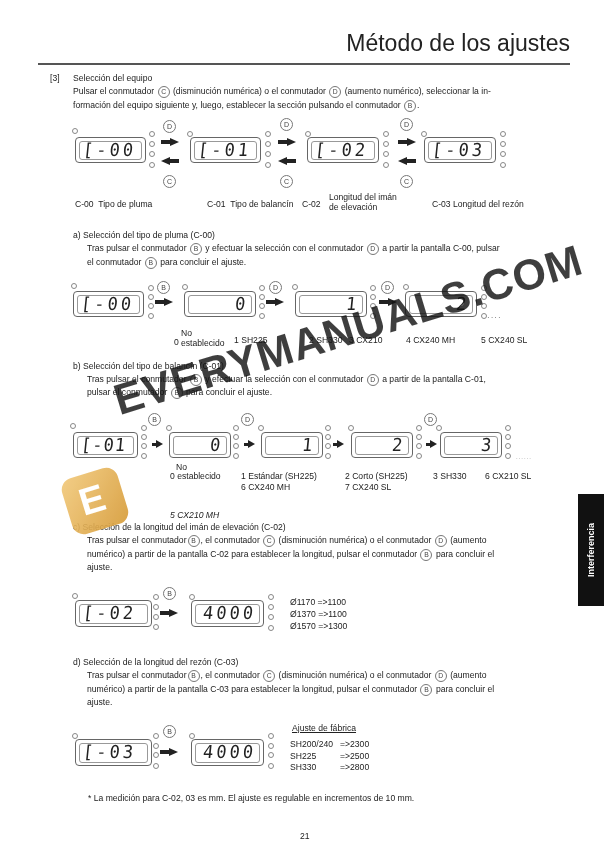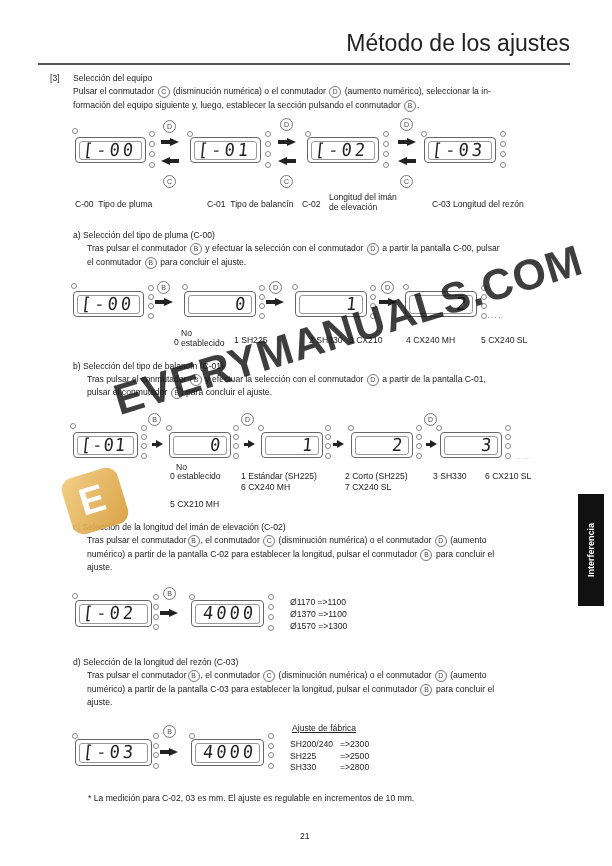--- a/index.html
+++ b/index.html
@@ -255,21 +255,21 @@
   <div class="dot" style="left:505px;top:443px;"></div>
   <div class="dot" style="left:505px;top:453px;"></div>
   <div class="dots-tail" style="left:516px;top:454px;font-size:6px;">......</div>
 
   <div class="abs t" style="left:176px;top:461px;">No</div>
   <div class="abs t" style="left:170px;top:470px;">0 establecido</div>
   <div class="abs t" style="left:241px;top:470px;">1 Estándar  (SH225)</div>
   <div class="abs t" style="left:345px;top:470px;">2 Corto   (SH225)</div>
   <div class="abs t" style="left:433px;top:470px;">3 SH330</div>
   <div class="abs t" style="left:485px;top:470px;">6 CX210 SL</div>
-  <div class="abs t" style="left:170px;top:498px;">5 CX210 MH</div>
+  <div class="abs t" style="left:170px;top:509px;font-style:italic;">5 CX210 MH</div>
   <div class="abs t" style="left:241px;top:481px;">6 CX240 MH</div>
   <div class="abs t" style="left:345px;top:481px;">7 CX240 SL</div>
 </div>
 
 <div class="abs t" style="left:73px;top:521px;">c)  Selección de la longitud del imán de elevación (C-02)</div>
 <div class="abs t" style="left:87px;top:534px;">
   <span>Tras pulsar el conmutador</span><span class="circ">B</span><span>, el conmutador</span>
   <span class="circ">C</span>
   <span>(disminución numérica) o el conmutador</span>
   <span class="circ">D</span>

